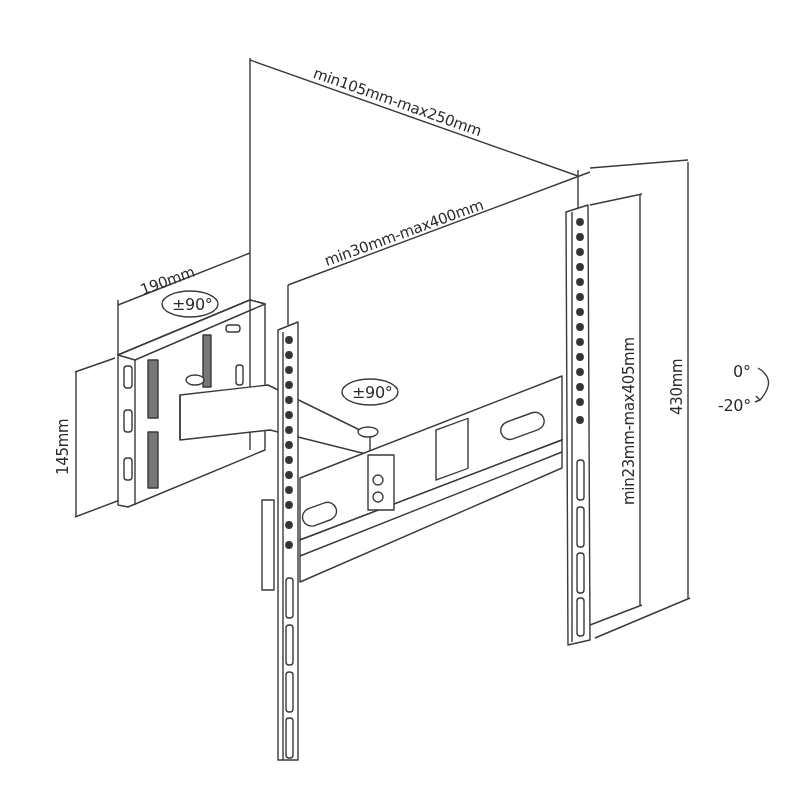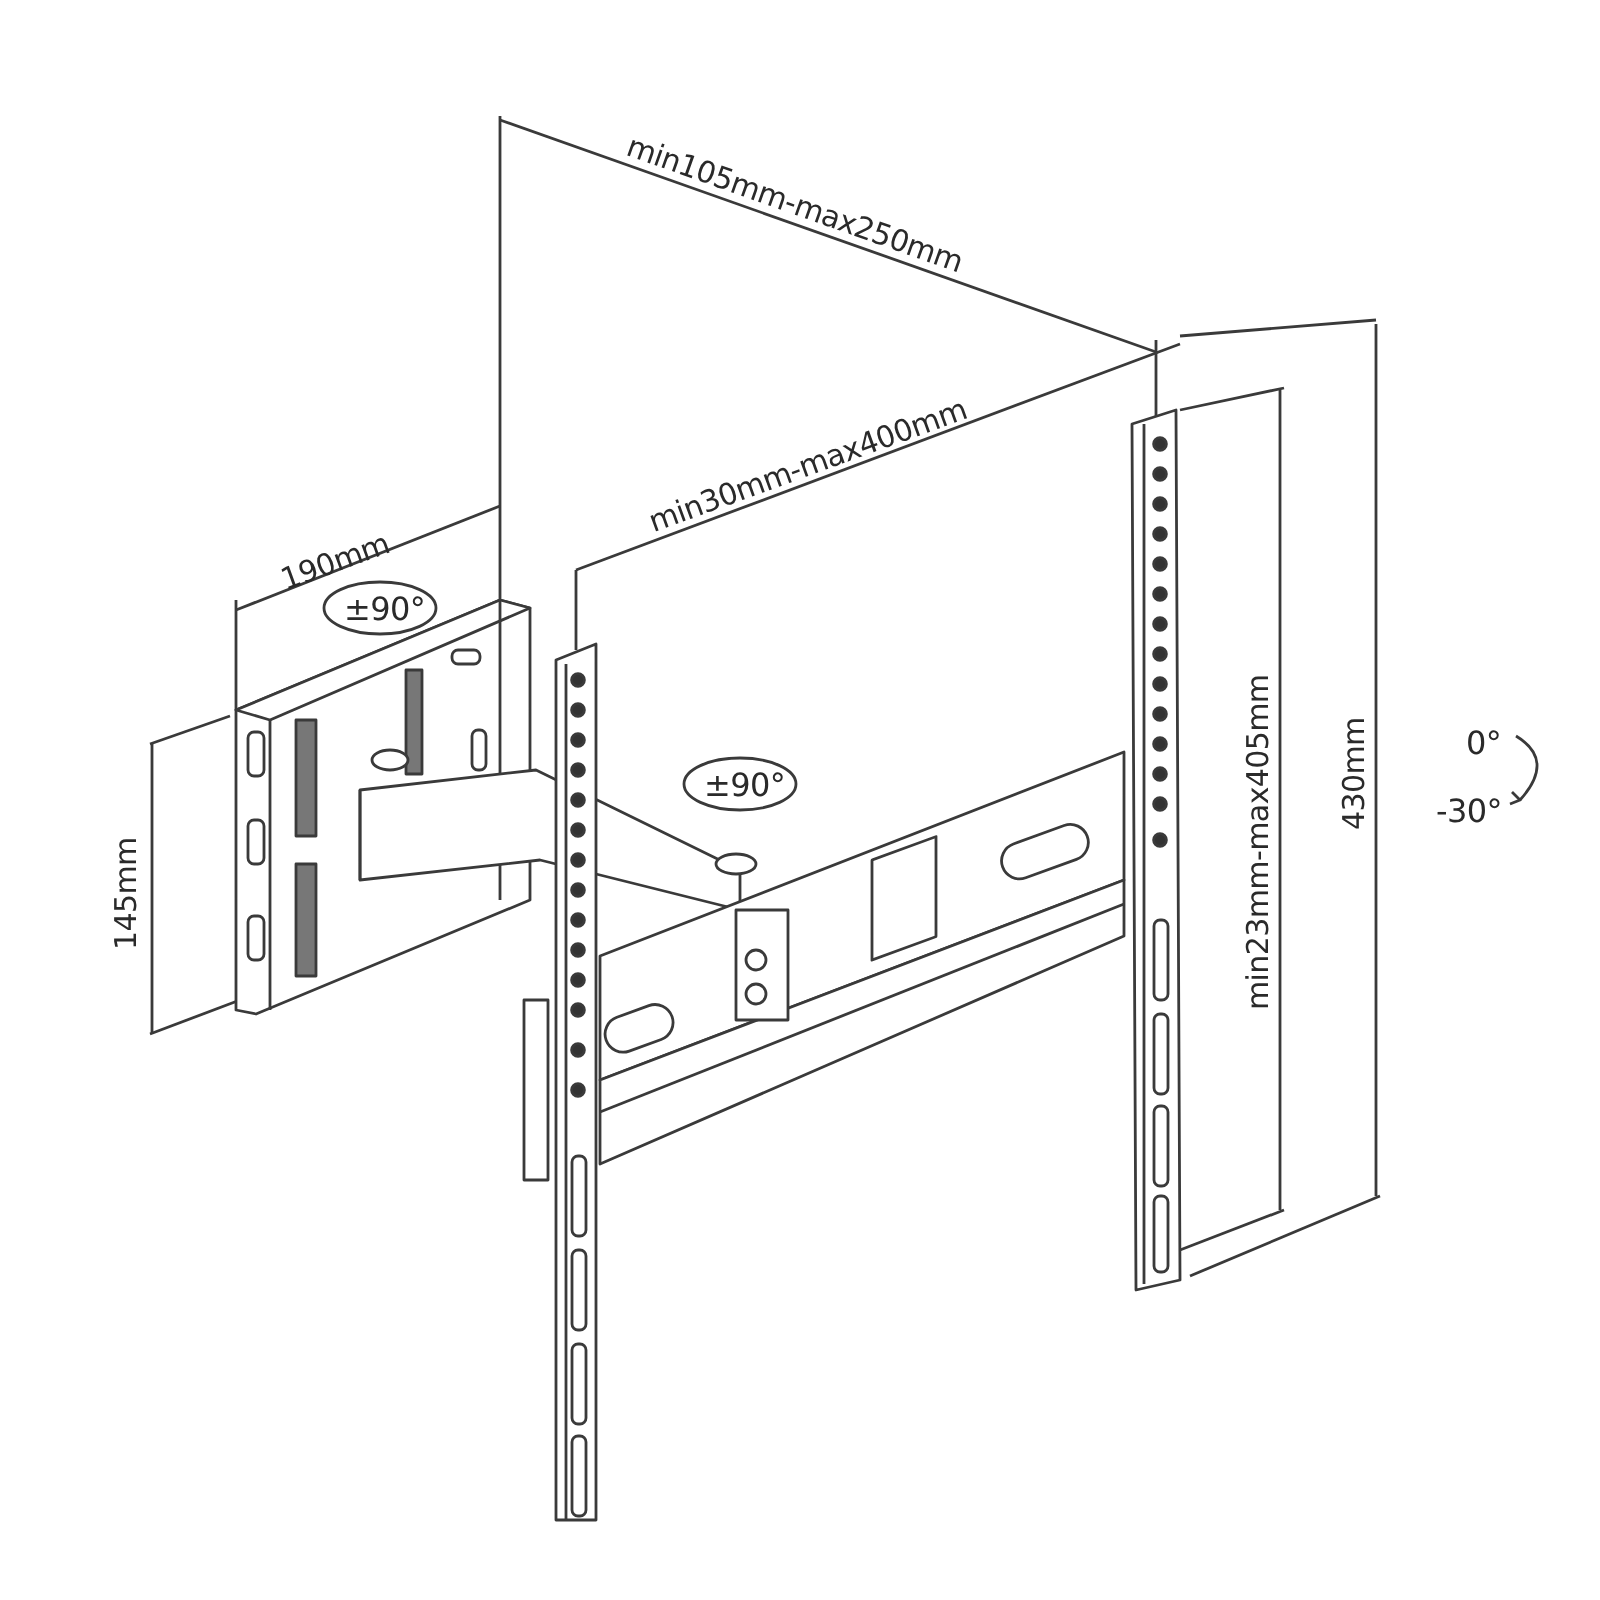--- a/index.html
+++ b/index.html
@@ -138,13 +138,13 @@
 
 <div class="lbl" style="left:317px;top:64px;transform:rotate(19.5deg);">min105mm-max250mm</div>
 <div class="lbl" style="left:322px;top:253px;transform:rotate(-20deg);">min30mm-max400mm</div>
 <div class="lbl" style="left:138px;top:282px;transform:rotate(-20deg);">190mm</div>
 <div class="lbl" style="left:54px;top:475px;transform:rotate(-90deg);">145mm</div>
 <div class="lbl" style="left:620px;top:505px;transform:rotate(-90deg);">min23mm-max405mm</div>
 <div class="lbl" style="left:668px;top:415px;transform:rotate(-90deg);">430mm</div>
 <div class="lbl small" style="left:172px;top:295px;">±90°</div>
 <div class="lbl small" style="left:352px;top:383px;">±90°</div>
 <div class="lbl small" style="left:733px;top:362px;">0°</div>
-<div class="lbl small" style="left:718px;top:396px;">-30°</div>
+<div class="lbl small" style="left:718px;top:396px;">-20°</div>
 
 </body></html>

